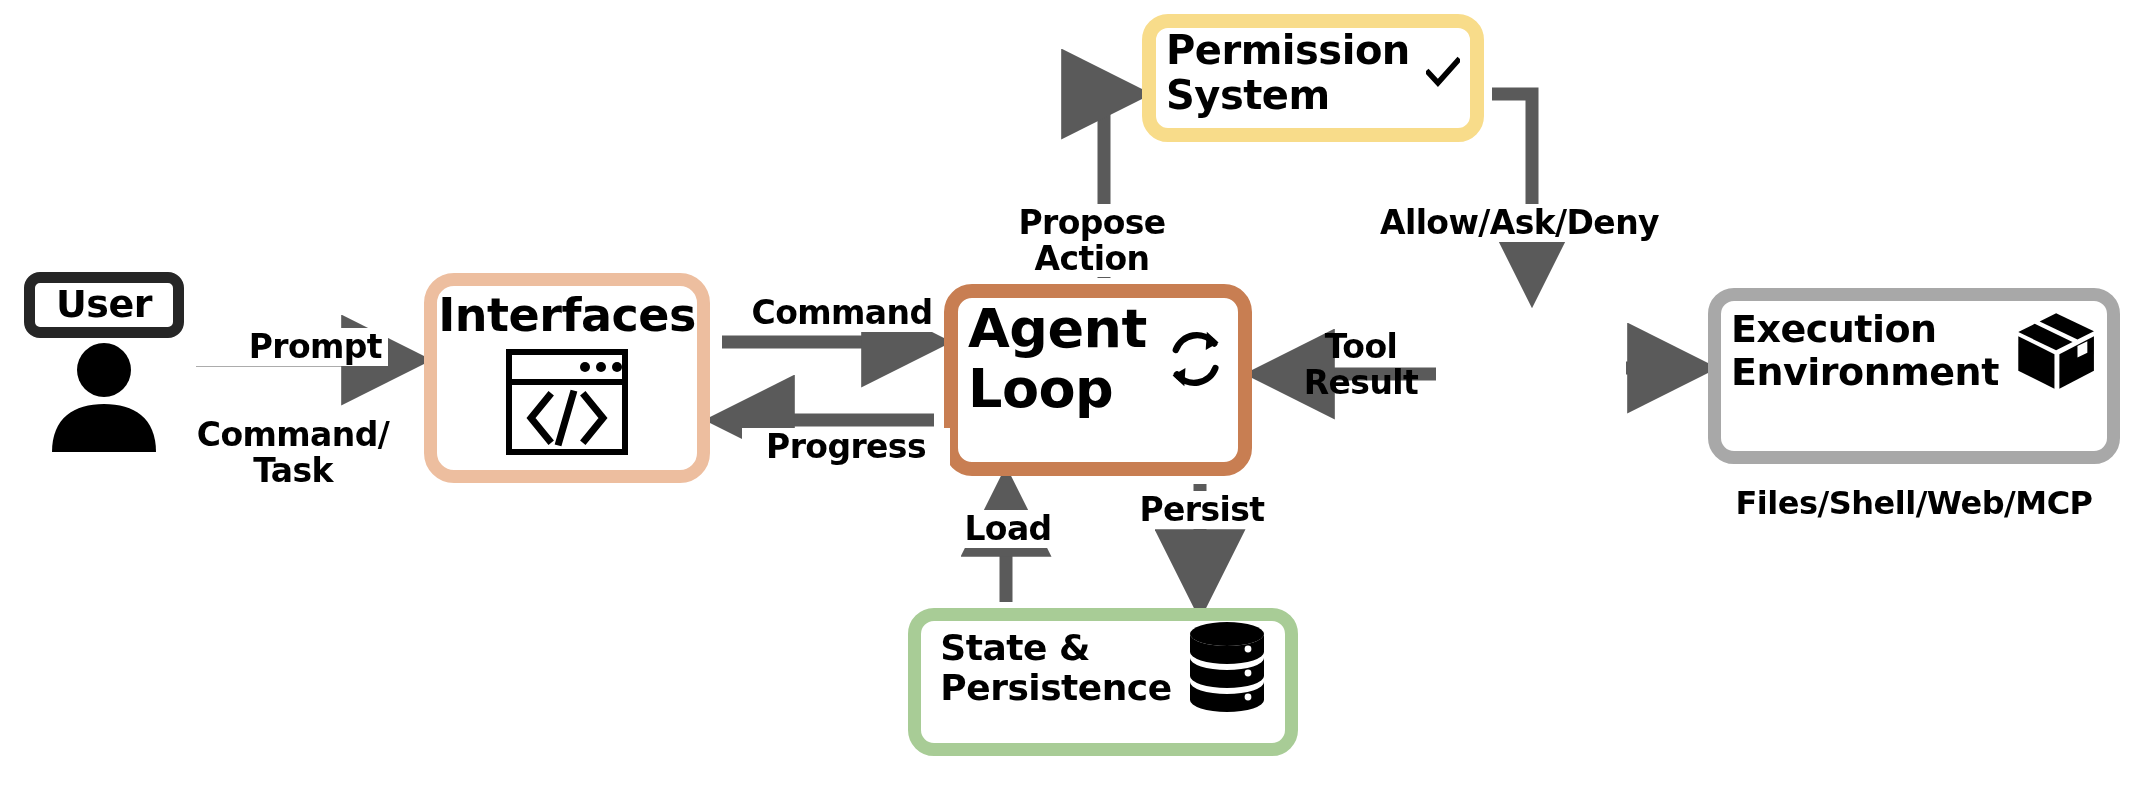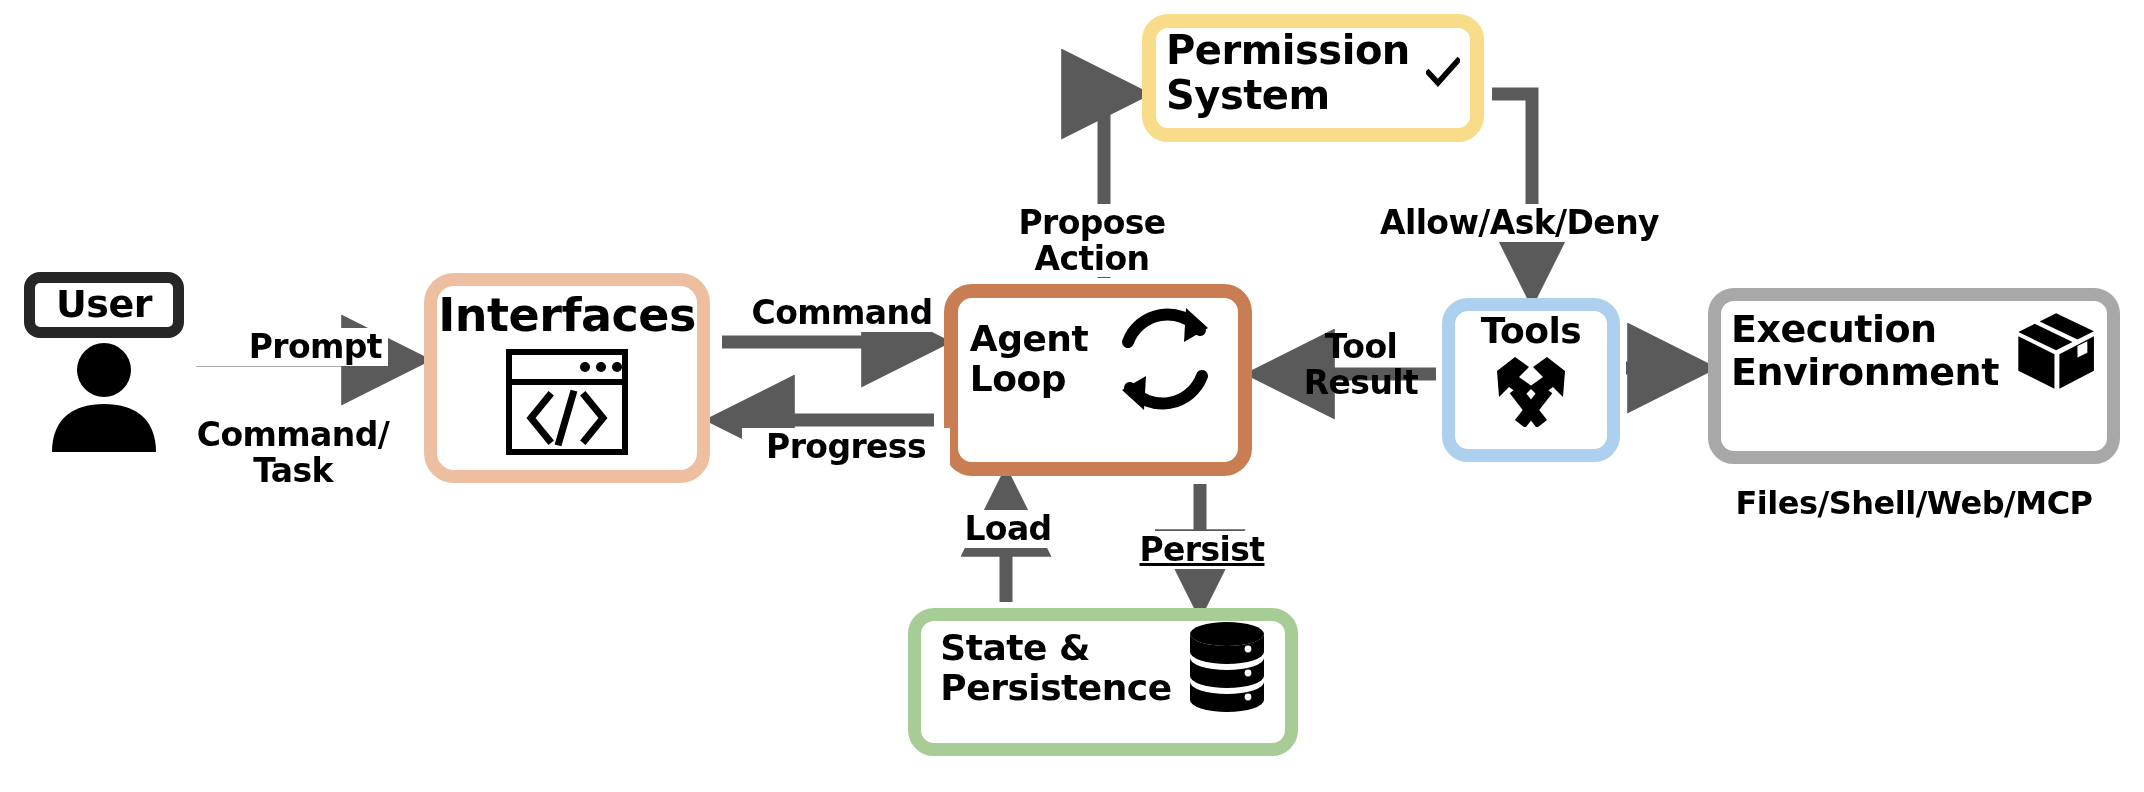--- a/index.html
+++ b/index.html
@@ -85,21 +85,21 @@
   #node-interfaces .node-inner { flex-direction: column; gap: 6px; padding-top: 4px; }
   #node-interfaces .node-label { font-size: 46px; text-align: center; }
 
   #node-agent {
     left: 944px; top: 284px;
     width: 308px; height: 192px;
     border-width: 14px;
     border-color: #C87E52;
     border-radius: 28px;
   }
-  #node-agent .node-label { font-size: 36px; }
+  #node-agent .node-label { font-size: 54px; }
 
   #node-permission {
     left: 1142px; top: 14px;
     width: 342px; height: 128px;
     border-width: 14px;
     border-color: #F8DC8A;
     border-radius: 26px;
   }
   #node-permission .node-label { font-size: 40px; }
 
@@ -160,21 +160,21 @@
     box-sizing: border-box;
   }
   #lbl-prompt       { left: 188px;  top: 328px;  width: 200px; text-align: right; }
   #lbl-command-task { left: 180px;  top: 396px;  width: 226px; background: transparent; margin-top: 20px; }
   #lbl-request      { left: 742px;  top: 294px;  width: 200px; }
   #lbl-progress     { left: 742px;  top: 428px;  width: 208px; }
   #lbl-propose      { left: 960px;  top: 204px;  width: 264px; }
   #lbl-allow        { left: 1374px; top: 204px;  width: 286px; }
   #lbl-tool-result  { left: 1288px; top: 328px;  width: 146px; background: transparent; }
   #lbl-load         { left: 946px;  top: 510px;  width: 124px; }
-  #lbl-persist      { left: 1126px; top: 531px;  width: 152px; text-decoration: underline; }
+  #lbl-persist      { left: 1126px; top: 491px;  width: 152px; }
 
   
   .icon { display: block; }
 </style>
 </head>
 <body>
 
 <div id="canvas">
 
   <svg id="edges" viewBox="0 0 2144 792" xmlns="http://www.w3.org/2000/svg">
@@ -249,33 +249,20 @@
   <div class="node" id="node-permission">
     <div class="node-inner">
       <div class="node-label">Permission
 System</div>
       <svg class="icon" width="86" height="74" viewBox="0 0 86 74" xmlns="http://www.w3.org/2000/svg">
         <path d="M6,36 L30,62 L80,6" stroke="#000000" stroke-width="14" fill="none" stroke-linecap="square" stroke-linejoin="miter"></path>
       </svg>
     </div>
   </div>
 
-  <div class="node" id="node-tools">
-    <div class="node-inner">
-      <div class="node-label">Tools</div>
-      <svg class="icon" width="84" height="74" viewBox="0 0 84 74" xmlns="http://www.w3.org/2000/svg">
-        <g fill="#000000">
-          <path d="M8,18 L26,4 L40,14 L30,24 L44,34 L34,44 L20,34 L10,44 Z"></path>
-          <rect x="33" y="32" width="13" height="44" transform="rotate(-38 39 54)"></rect>
-          <path d="M76,18 L58,4 L44,14 L54,24 L40,34 L50,44 L64,34 L74,44 Z"></path>
-          <rect x="38" y="32" width="13" height="44" transform="rotate(38 45 54)"></rect>
-        </g>
-      </svg>
-    </div>
-  </div>
 
   <div class="node" id="node-exec">
     <div class="node-inner">
       <div class="node-label">Execution
 Environment</div>
       <svg class="icon" width="100" height="100" viewBox="0 0 100 100" xmlns="http://www.w3.org/2000/svg">
         <g fill="#000000">
           <path d="M50,4 L96,26 L76,36 L30,14 Z"></path>
           <path d="M24,17 L70,39 L50,49 L4,27 Z"></path>
           <path d="M4,32 L48,54 L48,96 L4,74 Z"></path>

